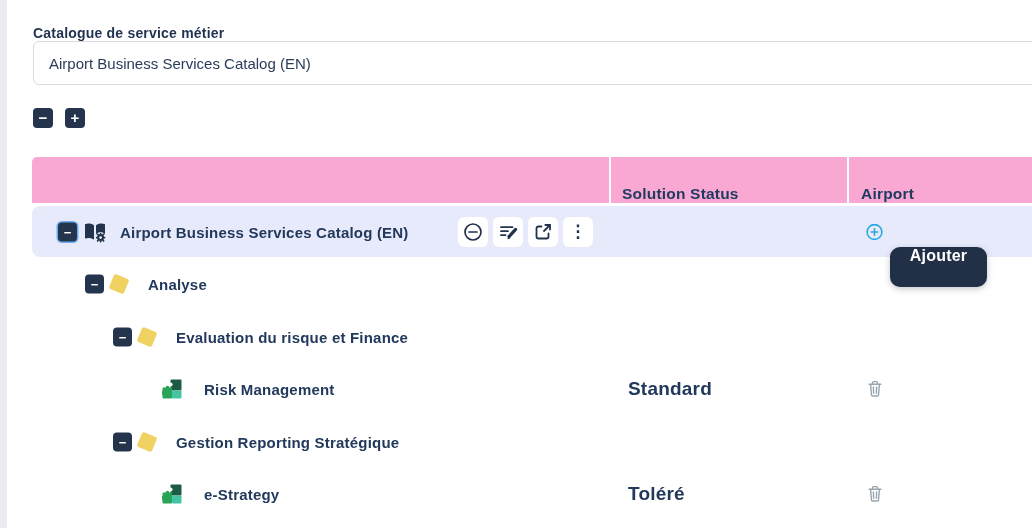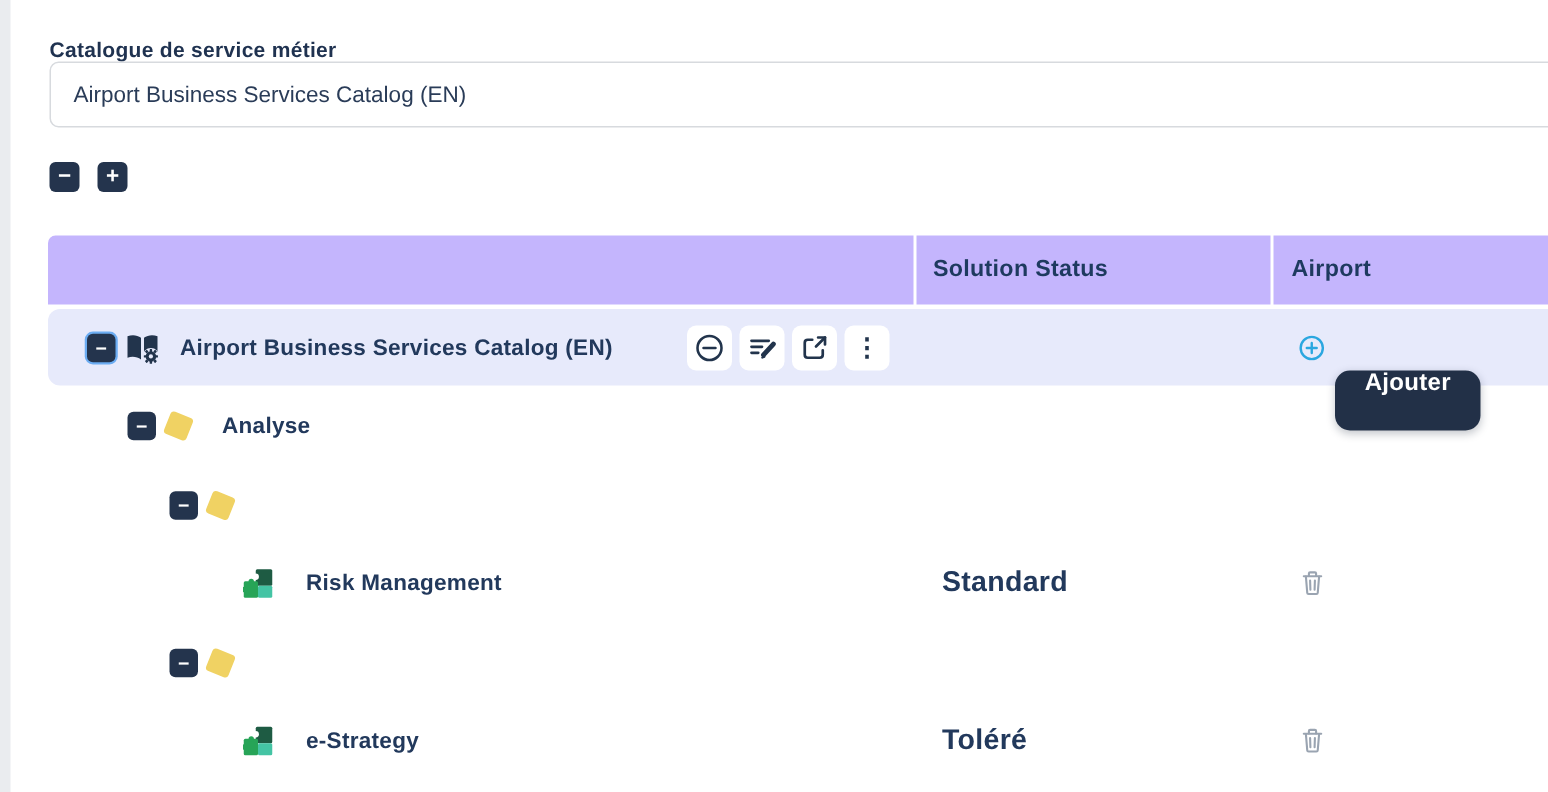--- a/index.html
+++ b/index.html
@@ -17,21 +17,21 @@
     padding-left:15px; font-size:15px; font-weight:500; color:#2a3c58; cursor:pointer; }
 
   
   .sq-btn { width:20px; height:20px; background:#24344d; border:none; border-radius:4px;
     color:#fff; font-size:15px; font-weight:700; line-height:18px; text-align:center;
     cursor:pointer; display:flex; align-items:center; justify-content:center; padding:0; }
   .tb-collapse { left:33px; top:108px; }
   .tb-expand   { left:65px; top:108px; }
 
   
-  .h-cell { top:157px; height:46px; background:#c4b5fd; display:flex; align-items:center;
+  .h-cell { top:157px; height:46px; background:#f9a8d4; display:flex; align-items:flex-end;
     font-size:15.5px; font-weight:700; color:#1e3a5f; letter-spacing:.2px; }
   .h-c1 { left:32px;  width:577px; border-top-left-radius:5px; }
   .h-c2 { left:611px; width:236px; padding-left:11px; }
   .h-c3 { left:849px; width:190px; padding-left:12px; }
 
   
   .row { left:32px; width:1000px; }
   .row > * { position:absolute; top:50%; transform:translateY(-50%); }
   .r0 { top:206px; height:51px; background:#e7eafb; border-radius:8px 0 0 8px; }
   .r1 { top:257px; height:53px; }
@@ -194,40 +194,42 @@
   </button>
   <span class="note-icon" style="left:79px"></span>
   <span class="node-label" style="left:116px">Analyse</span>
 </div>
 
 <div class="abs row r2">
   <button class="node-toggle" style="left:81px">
     <span>−</span>
   </button>
   <span class="note-icon" style="left:107px"></span>
+  <span class="node-label" style="left:144px">Evaluation du risque et Finance</span>
 </div>
 
 <div class="abs row r3">
   <svg style="left:130px" width="20" height="20" viewBox="0 0 20 20">
       <use href="#def-puzzle"></use>
     </svg>
   <span class="node-label" style="left:172px">Risk Management</span>
   <span class="status-text" style="left:596px">Standard</span>
   <button class="icon-btn" style="left:835px">
     <svg width="16" height="18" viewBox="0 0 16 18">
         <use href="#def-trash"></use>
       </svg>
   </button>
 </div>
 
 <div class="abs row r4">
   <button class="node-toggle" style="left:81px">
     <span>−</span>
   </button>
   <span class="note-icon" style="left:107px"></span>
+  <span class="node-label" style="left:144px">Gestion Reporting Stratégique</span>
 </div>
 
 <div class="abs row r5">
   <svg style="left:130px" width="20" height="20" viewBox="0 0 20 20">
       <use href="#def-puzzle"></use>
     </svg>
   <span class="node-label" style="left:172px">e-Strategy</span>
   <span class="status-text" style="left:596px">Toléré</span>
   <button class="icon-btn" style="left:835px">
     <svg width="16" height="18" viewBox="0 0 16 18">

